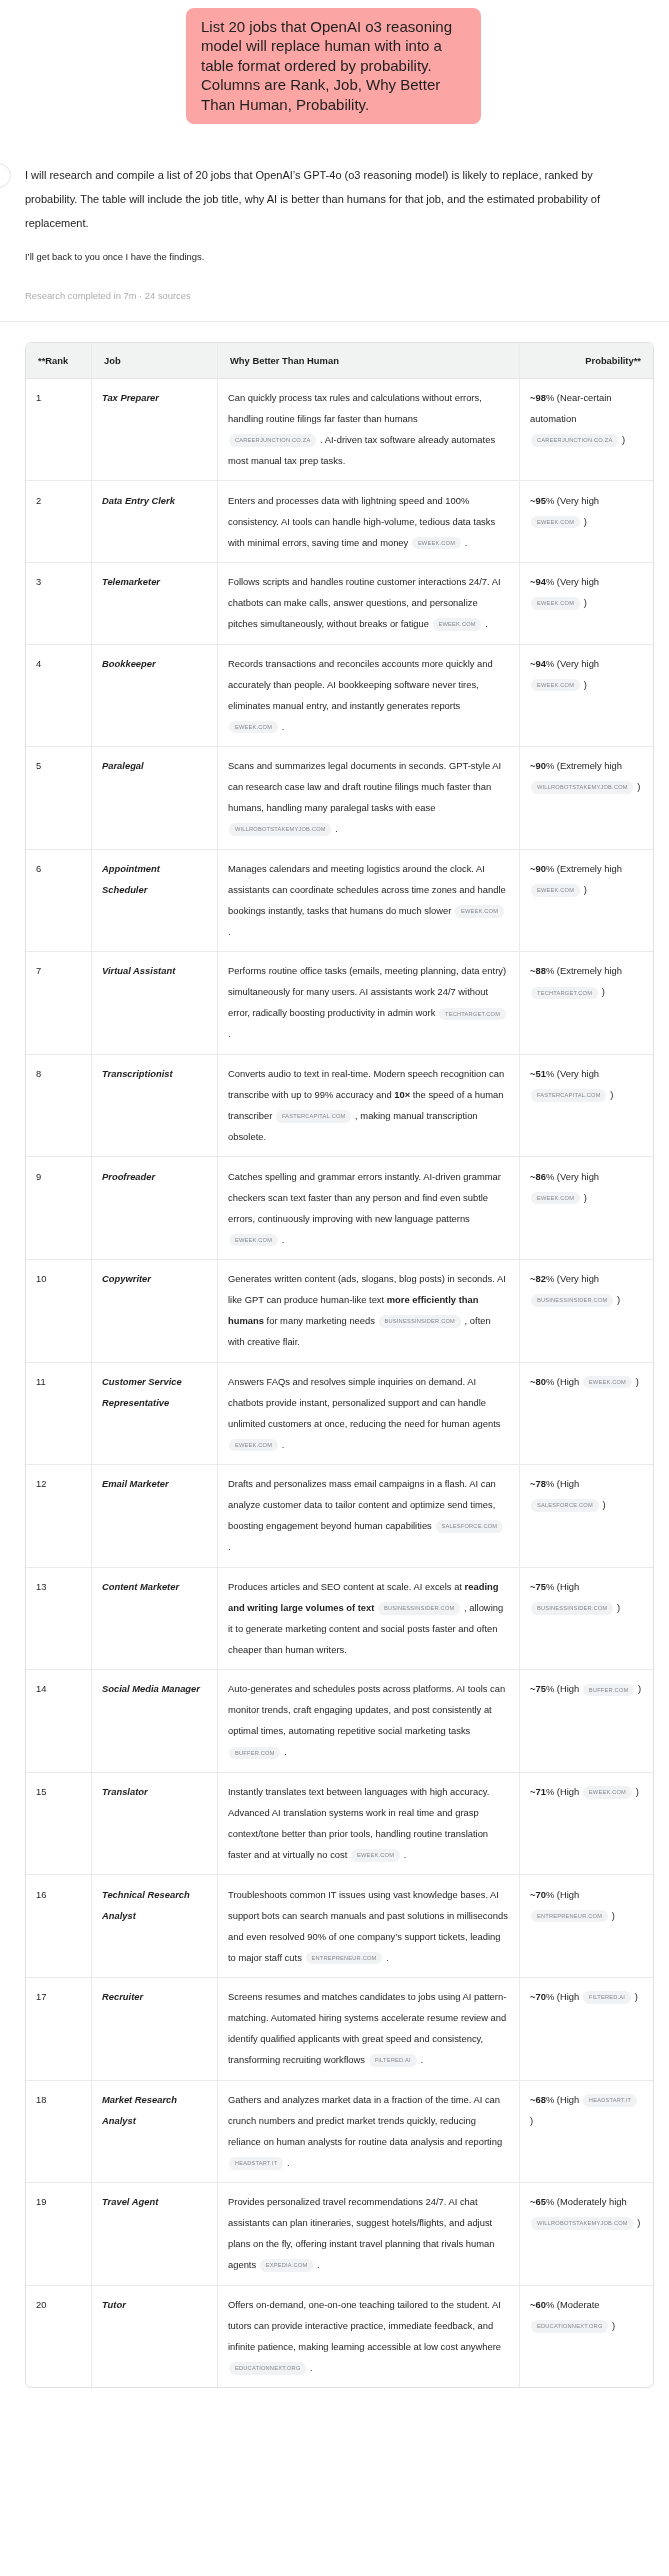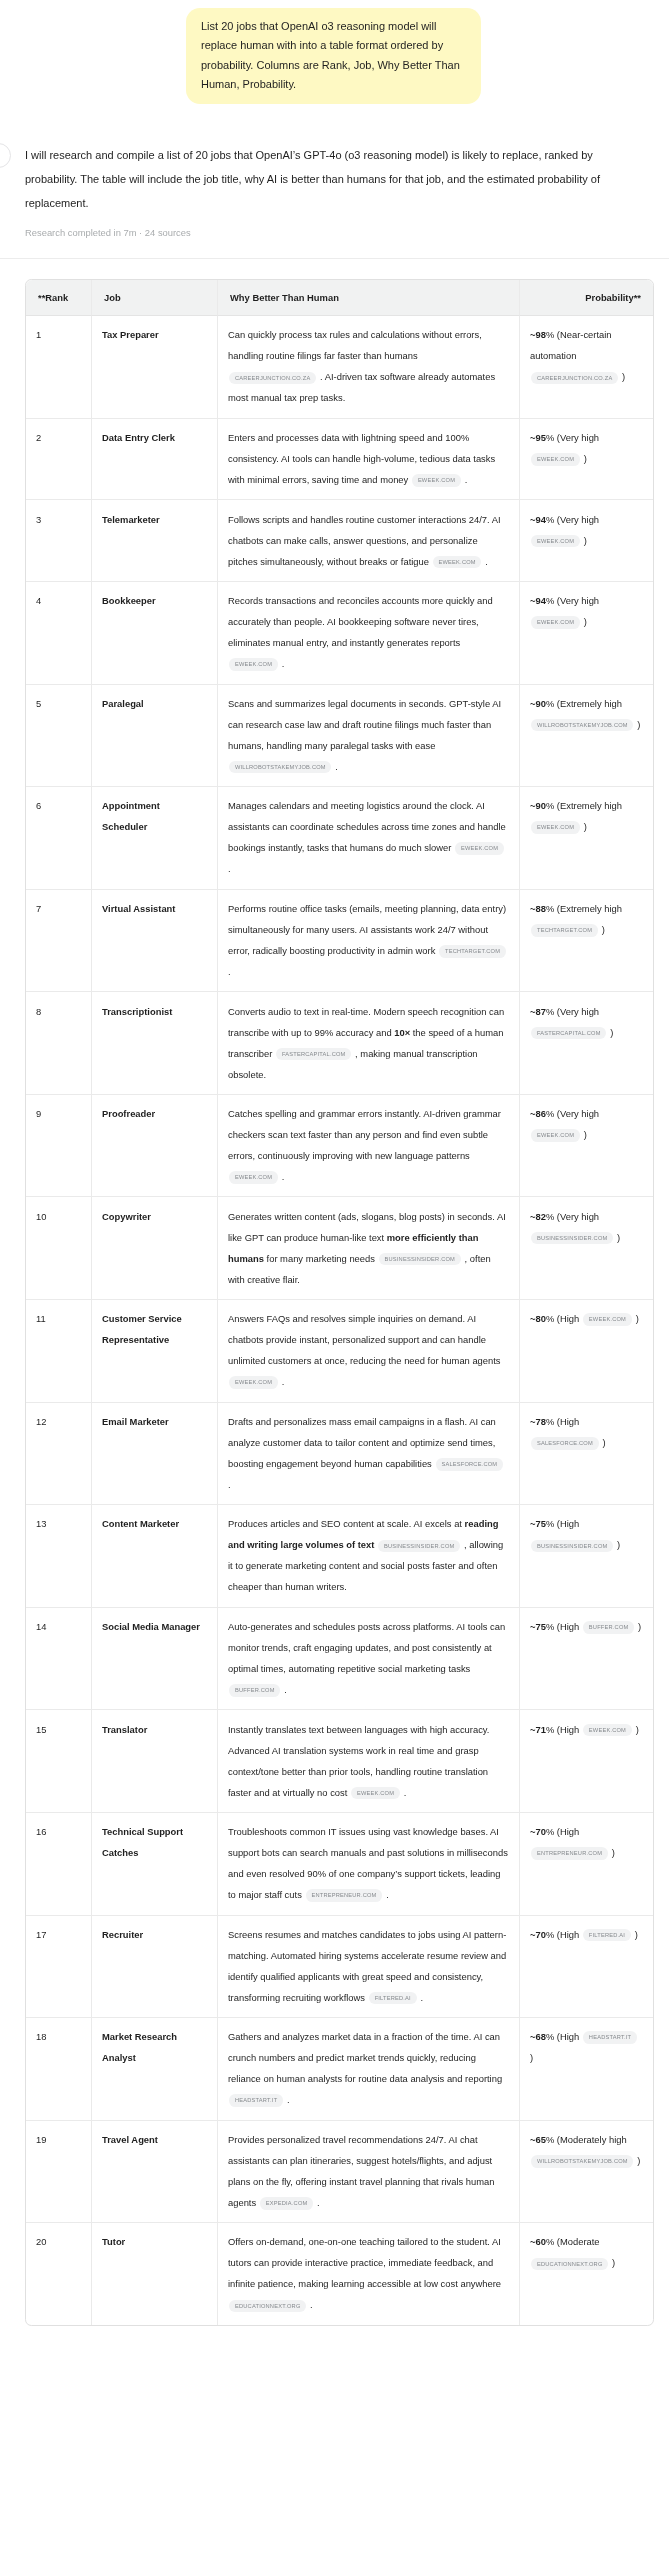--- a/index.html
+++ b/index.html
@@ -3,22 +3,22 @@
 <meta charset="utf-8">
 <style>
   html, body { margin:0; padding:0; overflow-x:hidden; }
   body {
     width:670px; min-height:2576px; background:#ffffff;
     font-family:"Liberation Sans", sans-serif; color:#1f1f1f;
   }
   
   .user-bubble {
     margin:7.5px 0 0 186px; width:265px; padding:9.4px 15px;
-    background:#fef9c3; border-radius:14px;
-    font-size:11px; line-height:19.5px; color:#1f1f1f;
+    background:#fca5a5; border-radius:8px;
+    font-size:15px; line-height:19.5px; color:#1f1f1f;
   }
   
   .response { position:relative; margin:39px 25px 0 25px; }
   .avatar-arc {
     position:absolute; left:-39px; top:0; width:23px; height:23px;
     border:0.9px solid #e4e4e6; border-radius:50%; background:#fff;
   }
   .intro   { margin:0 0 10px; font-size:11px; line-height:24px; }
   .followup{ margin:0 0 19px; font-size:9.4px; line-height:24px; }
   .status  { margin:0 0 18px; font-size:9.4px; line-height:15px; color:#a9acae; }
@@ -42,21 +42,21 @@
     padding:8.2px 10px 9.4px; font-size:9.4px; line-height:21px;
     vertical-align:top; color:#1f1f1f;
   }
   .jobs-table tbody tr + tr td { border-top:0.6px solid #eaeaea; }
   .jobs-table th:not(:last-child),
   .jobs-table td:not(:last-child) { border-right:0.6px solid #eaeaea; }
   .jobs-table thead th:first-child { border-top-left-radius:6.3px; }
   .jobs-table thead th:last-child  { border-top-right-radius:6.3px;text-align:right; }
   .jobs-table tbody tr:last-child td:first-child { border-bottom-left-radius:6.3px; }
   .jobs-table tbody tr:last-child td:last-child  { border-bottom-right-radius:6.3px; }
-  .job-cell { font-weight:bold; }
+  .job-cell { font-weight:bold;font-style:italic; }
   .seg-b { font-weight:bold; }
   .badge {
     display:inline-block; background:#f1f2f3; color:#85898d;
     font-size:5.7px; line-height:12.6px; padding:0 5.7px; margin:0 1.3px;
     border-radius:6.3px; letter-spacing:0.2px; vertical-align:0.9px;
     white-space:nowrap; cursor:pointer;
   }
 </style>
 </head>
 <body>
@@ -64,20 +64,21 @@
 <div class="page">
 
   <div class="user-bubble">
     <span>List 20 jobs that OpenAI o3 reasoning model will replace human with into a table format ordered by probability.  Columns are Rank, Job, Why Better Than Human, Probability.</span>
   </div>
 
   <div class="response">
     <span class="avatar-arc"></span>
 
     <p class="intro">I will research and compile a list of 20 jobs that OpenAI’s GPT-4o (o3 reasoning model) is likely to replace, ranked by probability. The table will include the job title, why AI is better than humans for that job, and the estimated probability of replacement.</p>
+    <p class="followup">I’ll get back to you once I have the findings.</p>
     <p class="status">Research completed in 7m · 24 sources</p>
 
     <hr class="divider">
 
     <table class="jobs-table">
       <thead>
         <tr id="head-row">
             <th>**Rank</th>
             <th>Job</th>
             <th>Why Better Than Human</th>
@@ -124,21 +125,21 @@
           <tr>
             <td class="rank-cell">7</td>
             <td class="job-cell">Virtual Assistant</td>
             <td class="why-cell"><span class="seg-t">Performs routine office tasks (emails, meeting planning, data entry) simultaneously for many users. AI assistants work 24/7 without error, radically boosting productivity in admin work </span><span class="badge">TECHTARGET.COM</span><span class="seg-t"> .</span></td>
             <td class="prob-cell"><span class="seg-b">~88</span><span class="seg-t">% (Extremely high </span><span class="badge">TECHTARGET.COM</span><span class="seg-t"> )</span></td>
           </tr>
           <tr>
             <td class="rank-cell">8</td>
             <td class="job-cell">Transcriptionist</td>
             <td class="why-cell"><span class="seg-t">Converts audio to text in real-time. Modern speech recognition can transcribe with up to 99% accuracy and </span><span class="seg-b">10×</span><span class="seg-t"> the speed of a human transcriber </span><span class="badge">FASTERCAPITAL.COM</span><span class="seg-t"> , making manual transcription obsolete.</span></td>
-            <td class="prob-cell"><span class="seg-b">~87</span><span class="seg-t">% (Very high </span><span class="badge">FASTERCAPITAL.COM</span><span class="seg-t"> )</span></td>
+            <td class="prob-cell"><span class="seg-b">~51</span><span class="seg-t">% (Very high </span><span class="badge">FASTERCAPITAL.COM</span><span class="seg-t"> )</span></td>
           </tr>
           <tr>
             <td class="rank-cell">9</td>
             <td class="job-cell">Proofreader</td>
             <td class="why-cell"><span class="seg-t">Catches spelling and grammar errors instantly. AI-driven grammar checkers scan text faster than any person and find even subtle errors, continuously improving with new language patterns </span><span class="badge">EWEEK.COM</span><span class="seg-t"> .</span></td>
             <td class="prob-cell"><span class="seg-b">~86</span><span class="seg-t">% (Very high </span><span class="badge">EWEEK.COM</span><span class="seg-t"> )</span></td>
           </tr>
           <tr>
             <td class="rank-cell">10</td>
             <td class="job-cell">Copywriter</td>
@@ -170,21 +171,21 @@
             <td class="prob-cell"><span class="seg-b">~75</span><span class="seg-t">% (High </span><span class="badge">BUFFER.COM</span><span class="seg-t"> )</span></td>
           </tr>
           <tr>
             <td class="rank-cell">15</td>
             <td class="job-cell">Translator</td>
             <td class="why-cell"><span class="seg-t">Instantly translates text between languages with high accuracy. Advanced AI translation systems work in real time and grasp context/tone better than prior tools, handling routine translation faster and at virtually no cost </span><span class="badge">EWEEK.COM</span><span class="seg-t"> .</span></td>
             <td class="prob-cell"><span class="seg-b">~71</span><span class="seg-t">% (High </span><span class="badge">EWEEK.COM</span><span class="seg-t"> )</span></td>
           </tr>
           <tr>
             <td class="rank-cell">16</td>
-            <td class="job-cell">Technical Support Catches</td>
+            <td class="job-cell">Technical Research Analyst</td>
             <td class="why-cell"><span class="seg-t">Troubleshoots common IT issues using vast knowledge bases. AI support bots can search manuals and past solutions in milliseconds and even resolved 90% of one company’s support tickets, leading to major staff cuts </span><span class="badge">ENTREPRENEUR.COM</span><span class="seg-t"> .</span></td>
             <td class="prob-cell"><span class="seg-b">~70</span><span class="seg-t">% (High </span><span class="badge">ENTREPRENEUR.COM</span><span class="seg-t"> )</span></td>
           </tr>
           <tr>
             <td class="rank-cell">17</td>
             <td class="job-cell">Recruiter</td>
             <td class="why-cell"><span class="seg-t">Screens resumes and matches candidates to jobs using AI pattern-matching. Automated hiring systems accelerate resume review and identify qualified applicants with great speed and consistency, transforming recruiting workflows </span><span class="badge">FILTERED.AI</span><span class="seg-t"> .</span></td>
             <td class="prob-cell"><span class="seg-b">~70</span><span class="seg-t">% (High </span><span class="badge">FILTERED.AI</span><span class="seg-t"> )</span></td>
           </tr>
           <tr>

